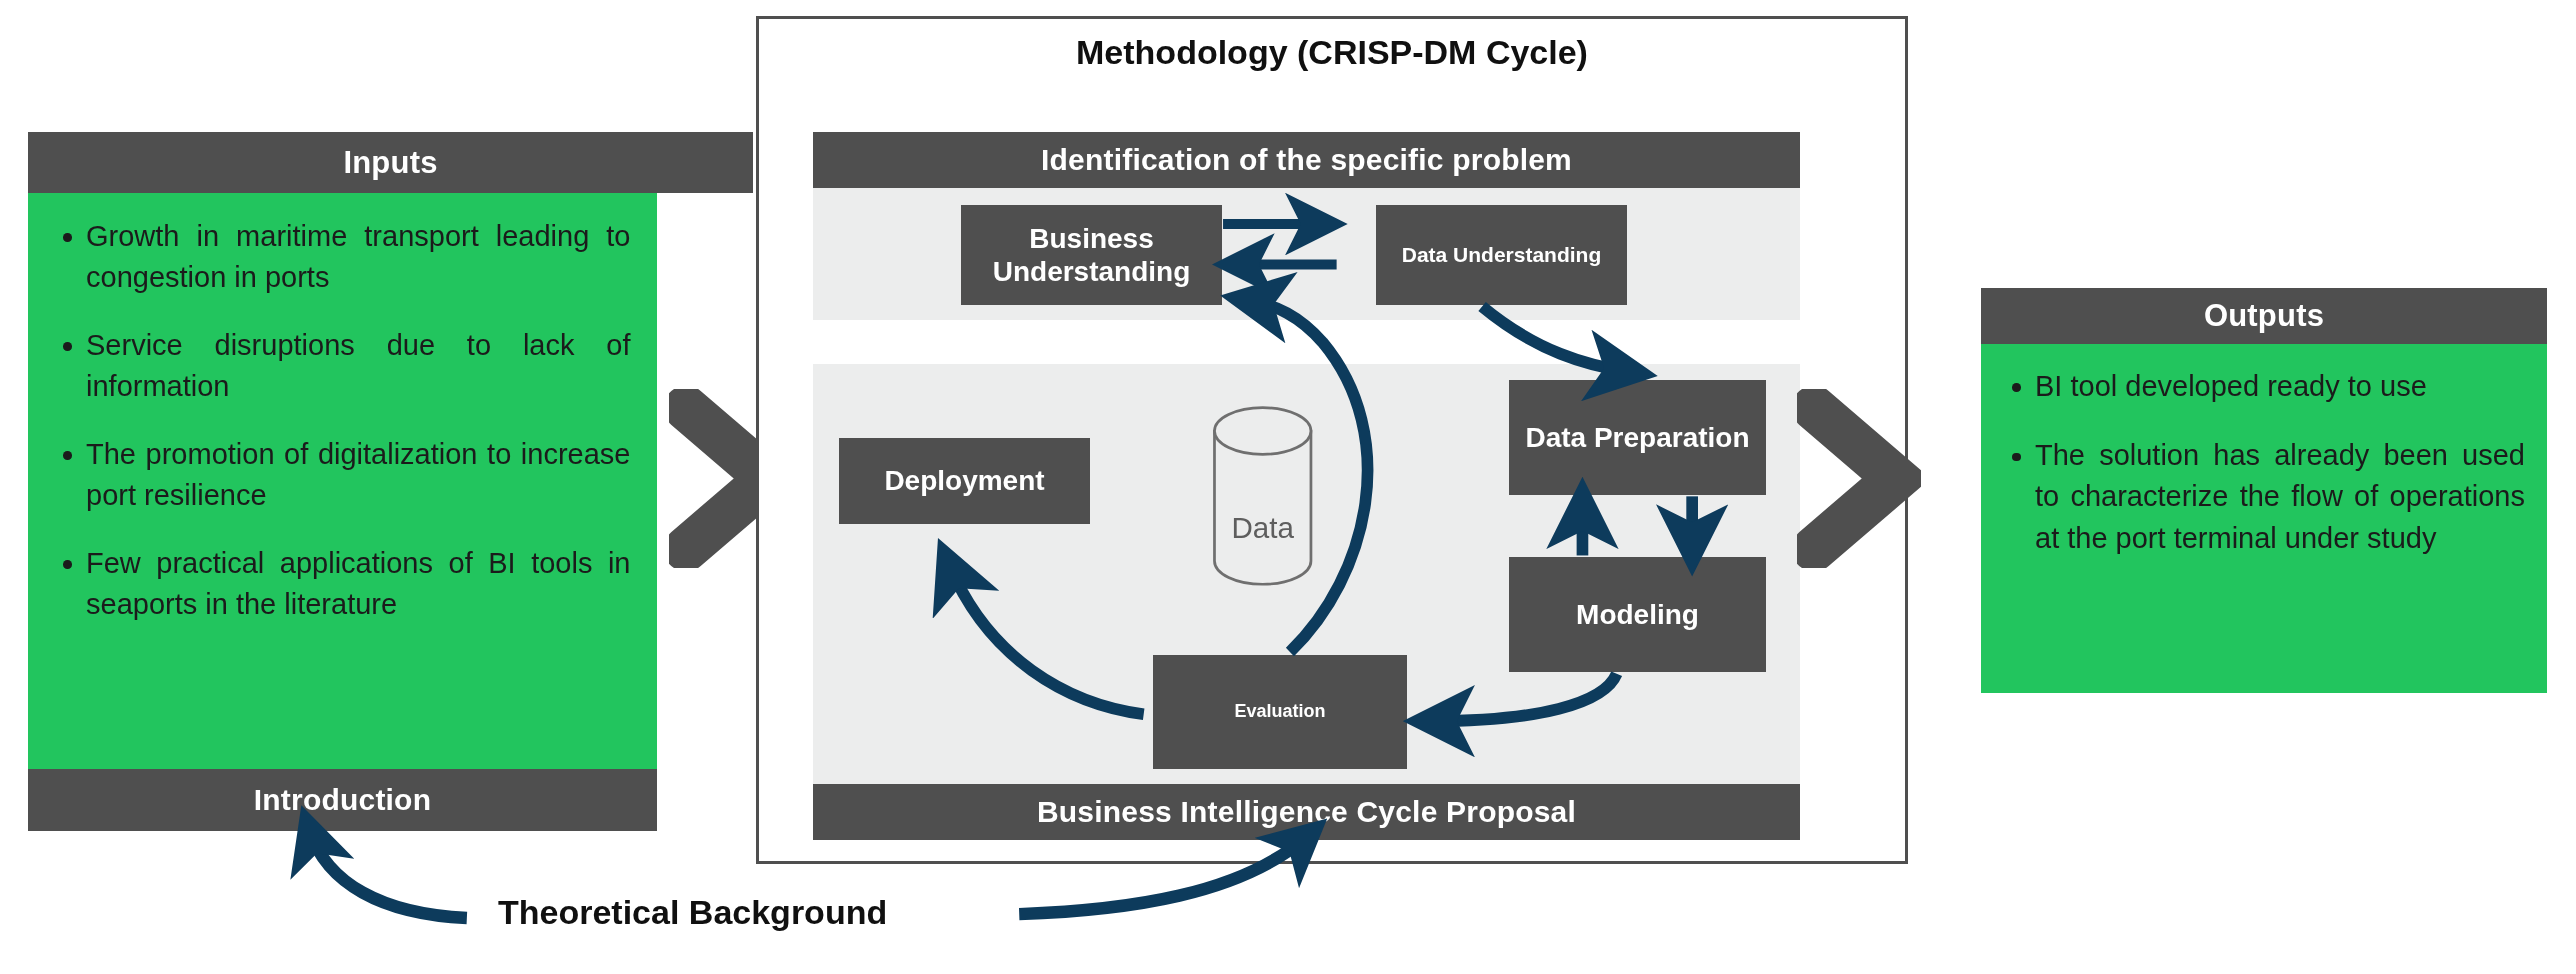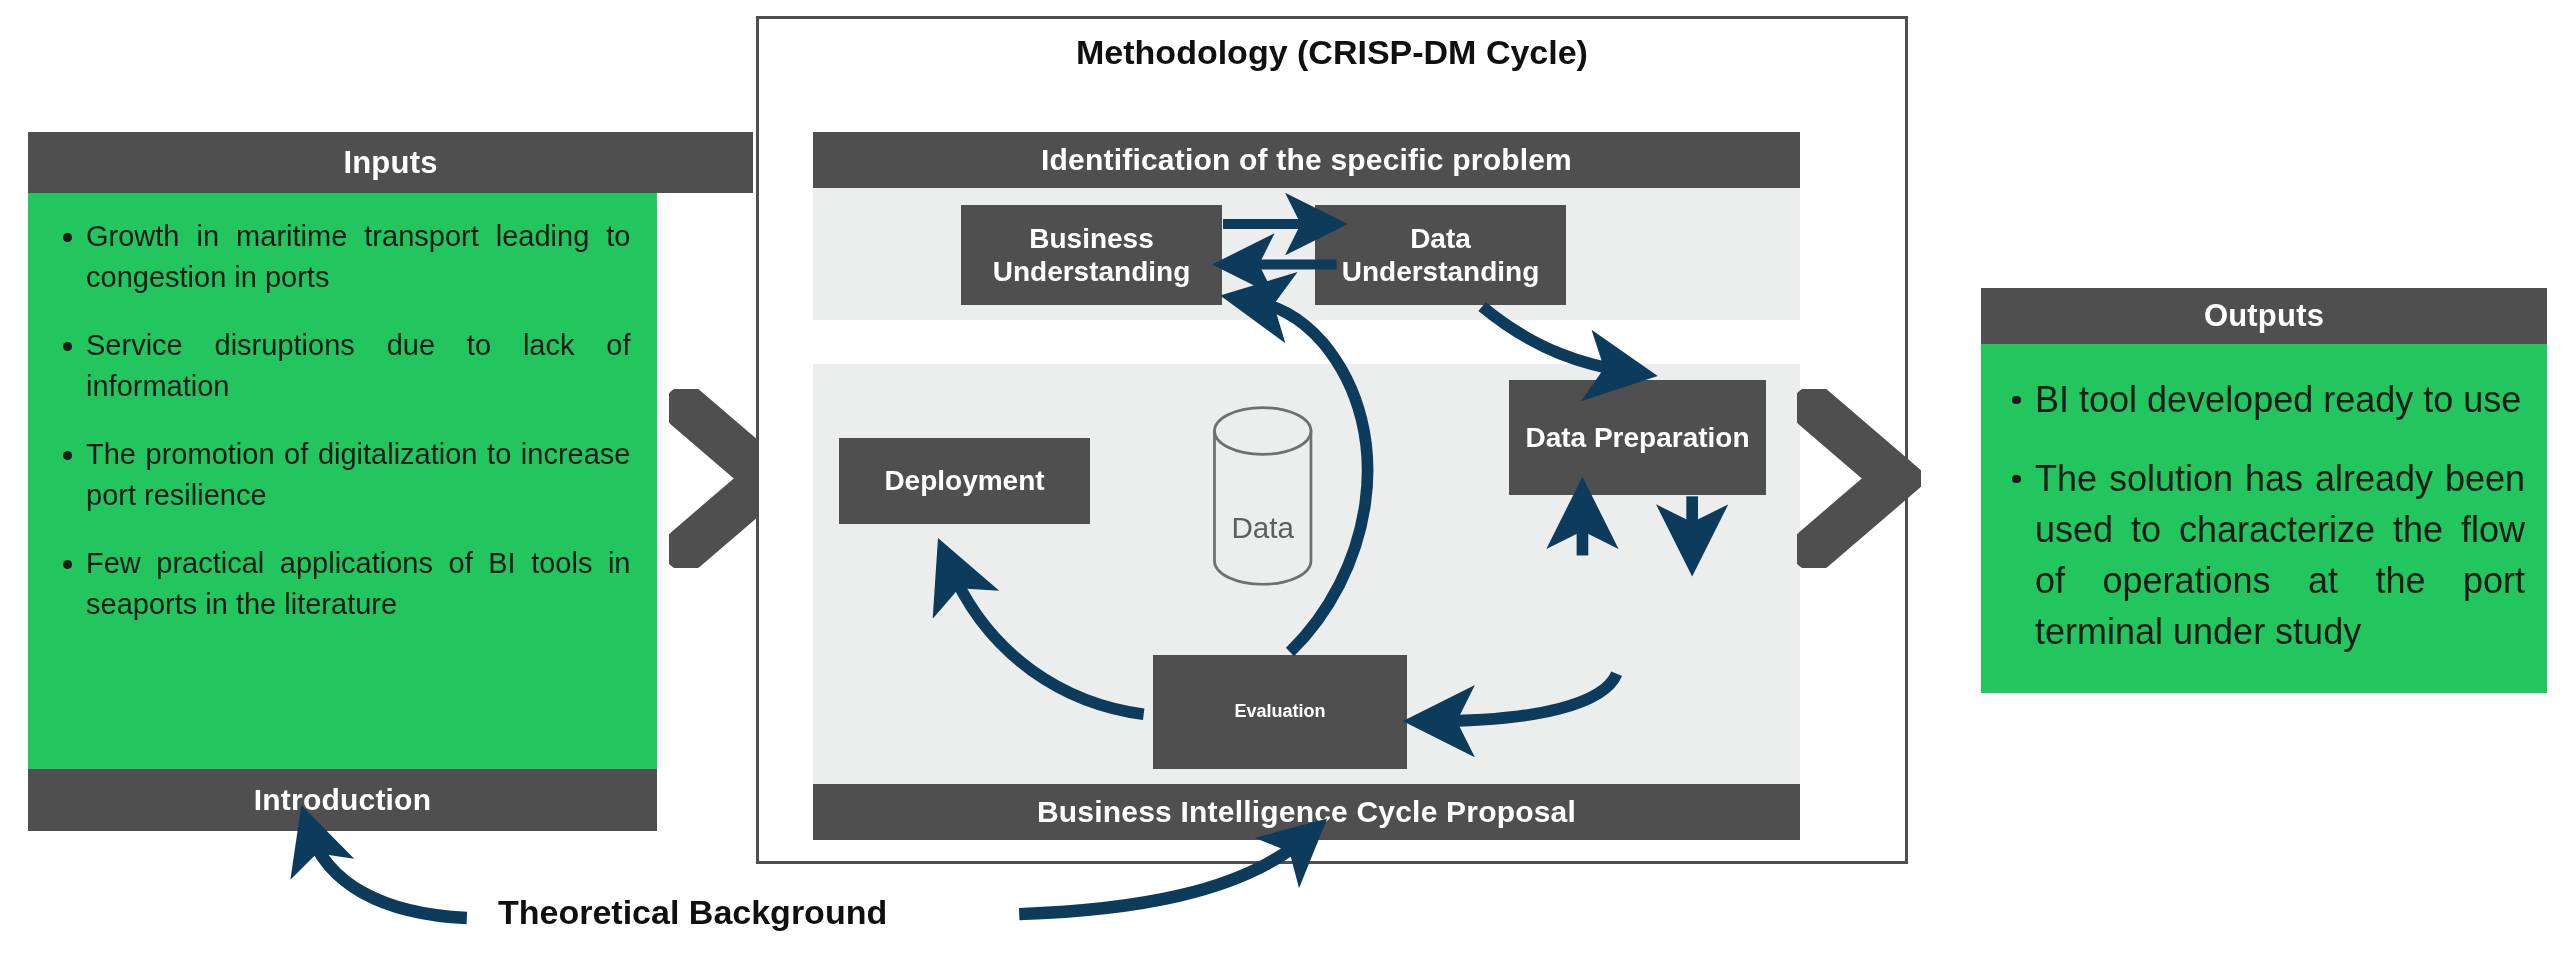--- a/index.html
+++ b/index.html
@@ -96,55 +96,58 @@
   <div class="panel-head" style="left:813px;top:132px;width:987px;height:56px;font-size:30px;">
     <span>Identification of the specific problem</span>
   </div>
 
   <div class="panel" style="left:813px;top:188px;width:987px;height:132px;"></div>
 
   <div class="cbox" style="left:961px;top:205px;width:261px;height:100px;font-size:28px;">
     <span>Business Understanding</span>
   </div>
 
-  <div class="cbox" style="left:1315px;top:205px;width:251px;height:100px;font-size:28px;">
+  <div class="cbox" style="left:1376px;top:205px;width:251px;height:100px;font-size:21px;">
     <span>Data Understanding</span>
   </div>
 
   <div class="panel" style="left:813px;top:364px;width:987px;height:420px;"></div>
 
   <div class="cbox" style="left:839px;top:438px;width:251px;height:86px;font-size:28px;">
     <span>Deployment</span>
   </div>
 
   <div class="cbox" style="left:1509px;top:380px;width:257px;height:115px;font-size:28px;">
     <span>Data Preparation</span>
   </div>
 
+  <div class="cbox" style="left:1509px;top:557px;width:257px;height:115px;font-size:28px;">
+    <span>Modeling</span>
+  </div>
 
   <div class="cbox" style="left:1153px;top:655px;width:254px;height:114px;font-size:18px;">
     <span>Evaluation</span>
   </div>
 
   <div class="panel-head" style="left:813px;top:784px;width:987px;height:56px;font-size:30px;">
     <span>Business Intelligence Cycle Proposal</span>
   </div>
 
   <div class="chev" style="left:1797px;top:389px;width:124px;height:179px;">
     <svg width="124" height="179" viewBox="0 0 160 230">
       <polyline points="22,24 128,115 22,206" fill="none" stroke="#4f4f4f" stroke-width="58" stroke-linecap="round" stroke-linejoin="miter"></polyline>
     </svg>
   </div>
 
   <div class="panel-head" style="left:1981px;top:288px;width:566px;height:56px;font-size:31px;">
     <span>Outputs</span>
   </div>
 
   <div class="panel-body" style="left:1981px;top:344px;width:566px;height:349px;">
-    <ul class="bullets" style="font-size:36px;line-height:1.42;padding-top:30px;padding-left:54px;padding-right:22px;">
+    <ul class="bullets" style="font-size:29px;line-height:1.42;padding-top:22px;padding-left:54px;padding-right:22px;">
       <li style="margin-bottom:28px;text-align:left;">BI tool developed ready to use</li>
       <li>The solution has already been used to characterize the flow of operations at the port terminal under study</li>
     </ul>
   </div>
 
   <div class="tb-label" style="left:498px;top:912px;font-size:34px;transform:translateY(-50%);">
     <span>Theoretical Background</span>
   </div>
 
   <svg class="overlay" viewBox="0 0 3311 1252">

